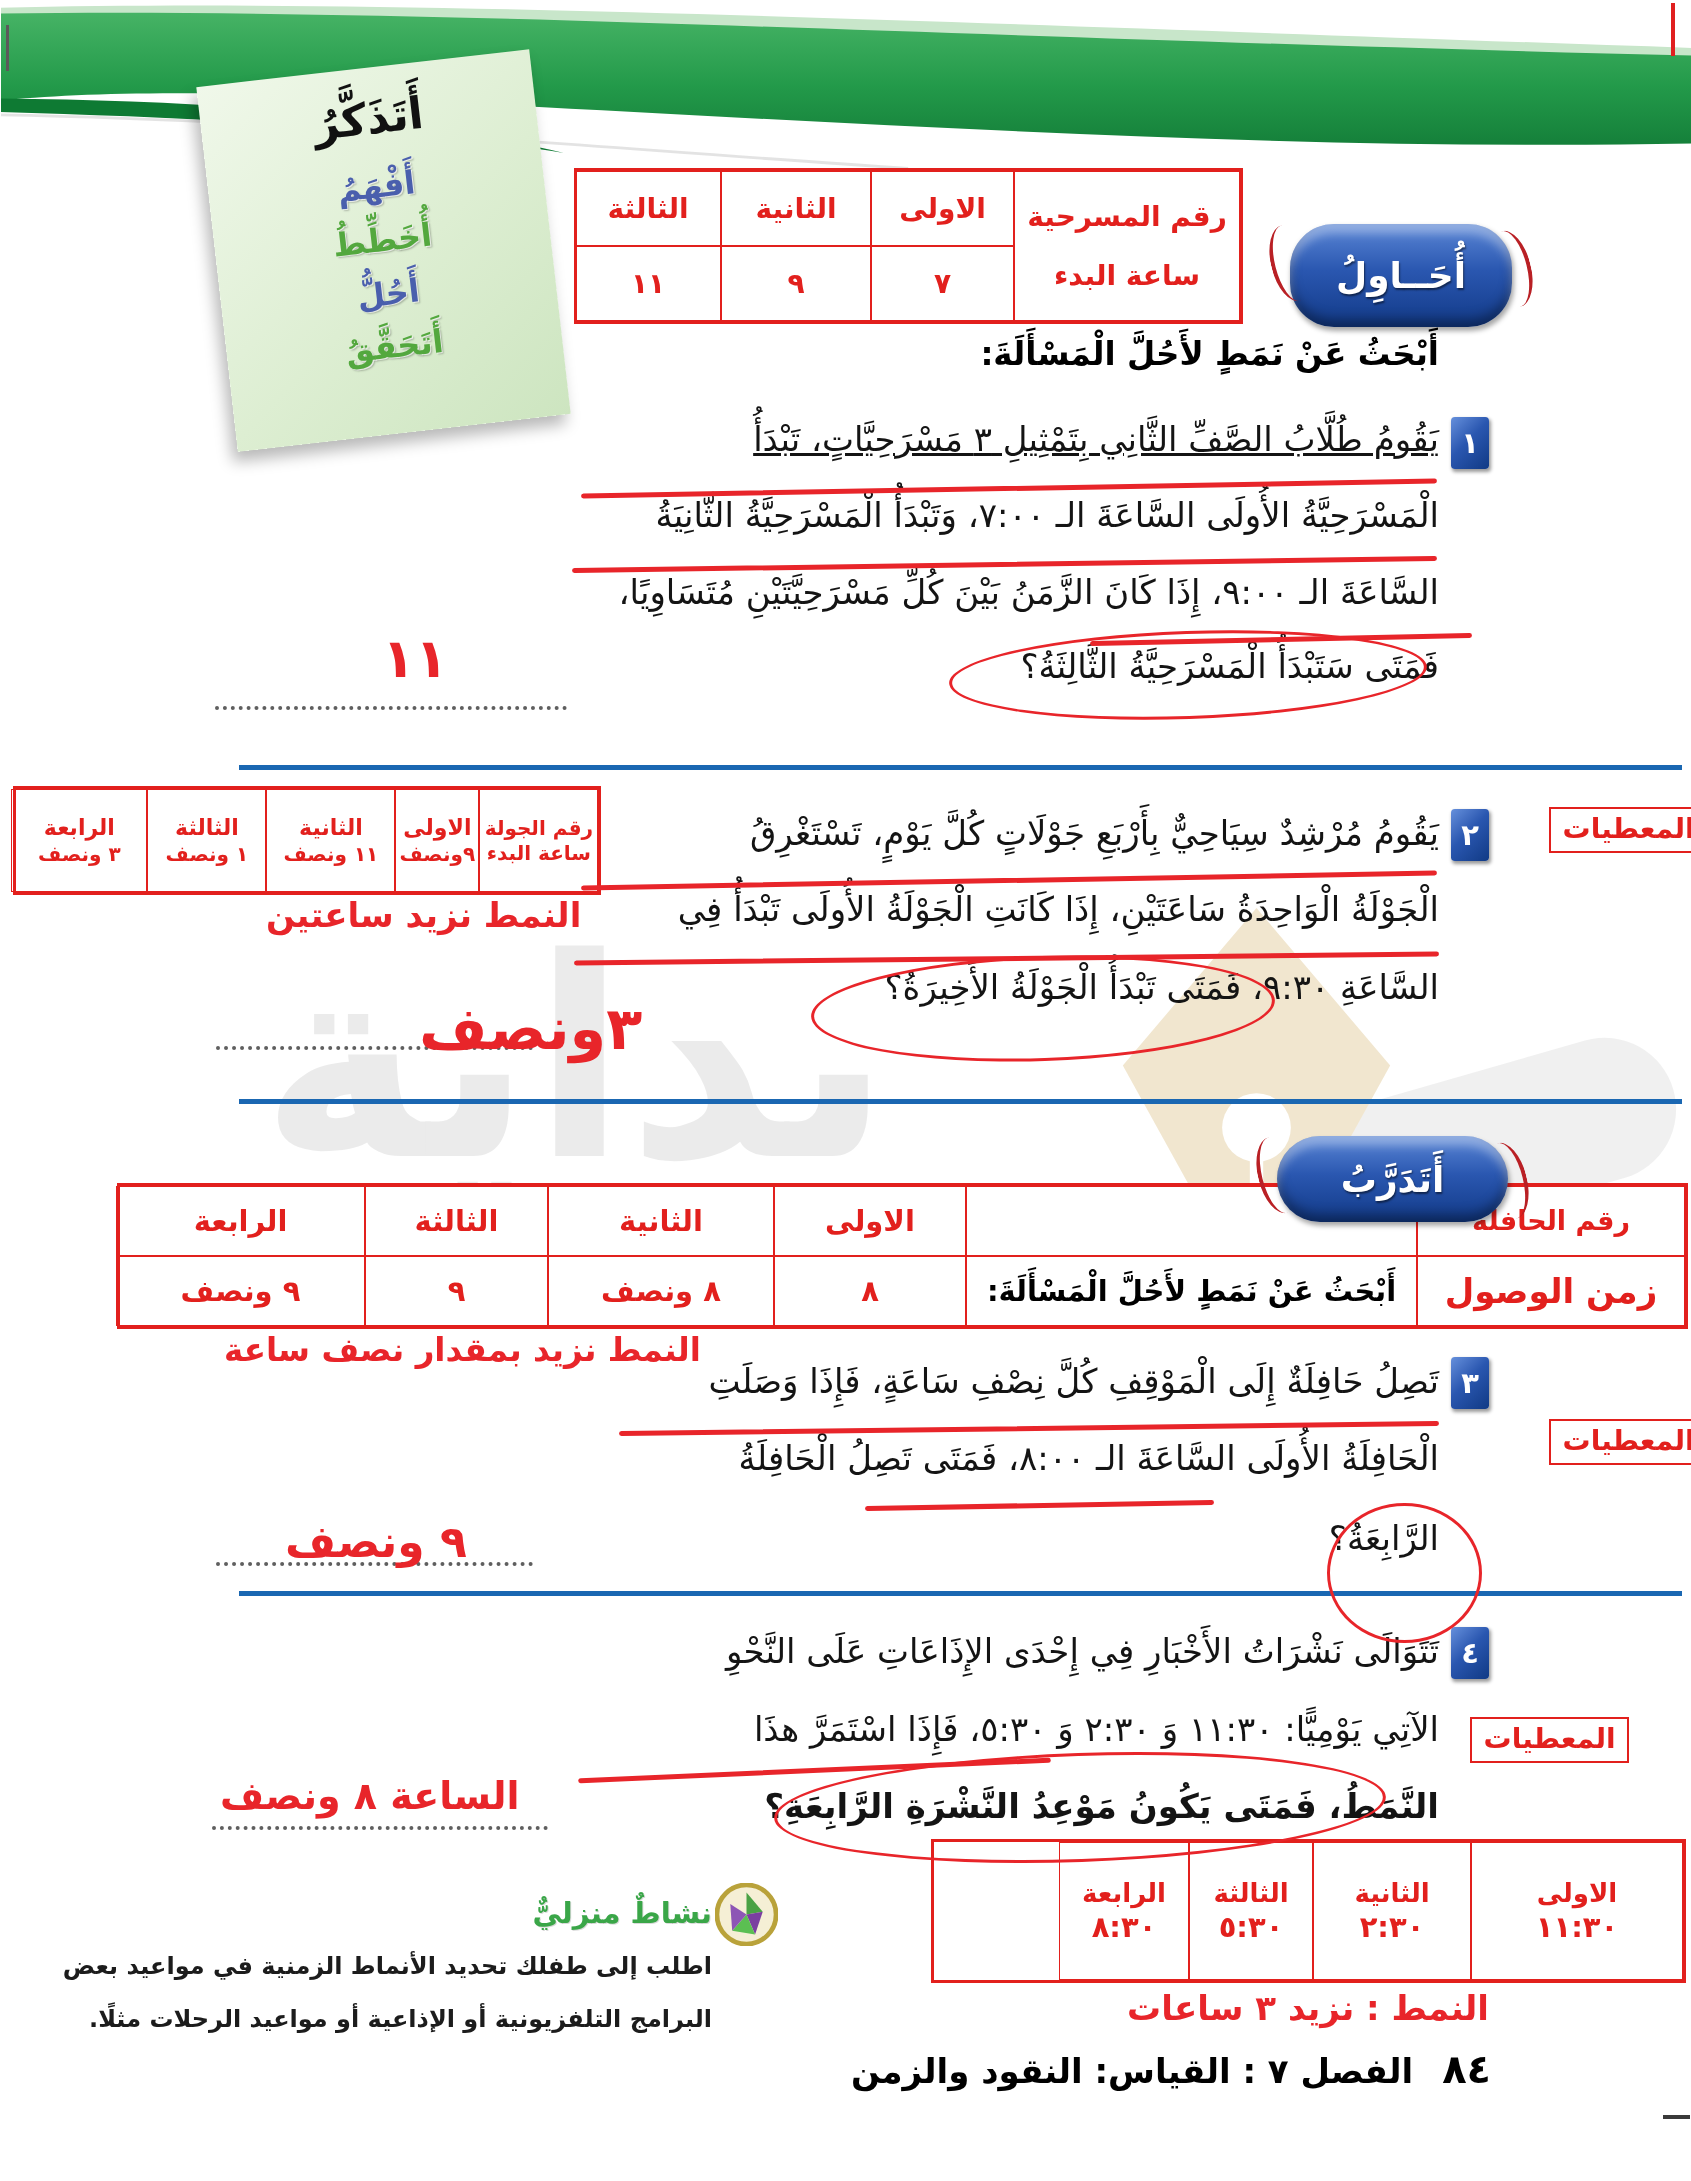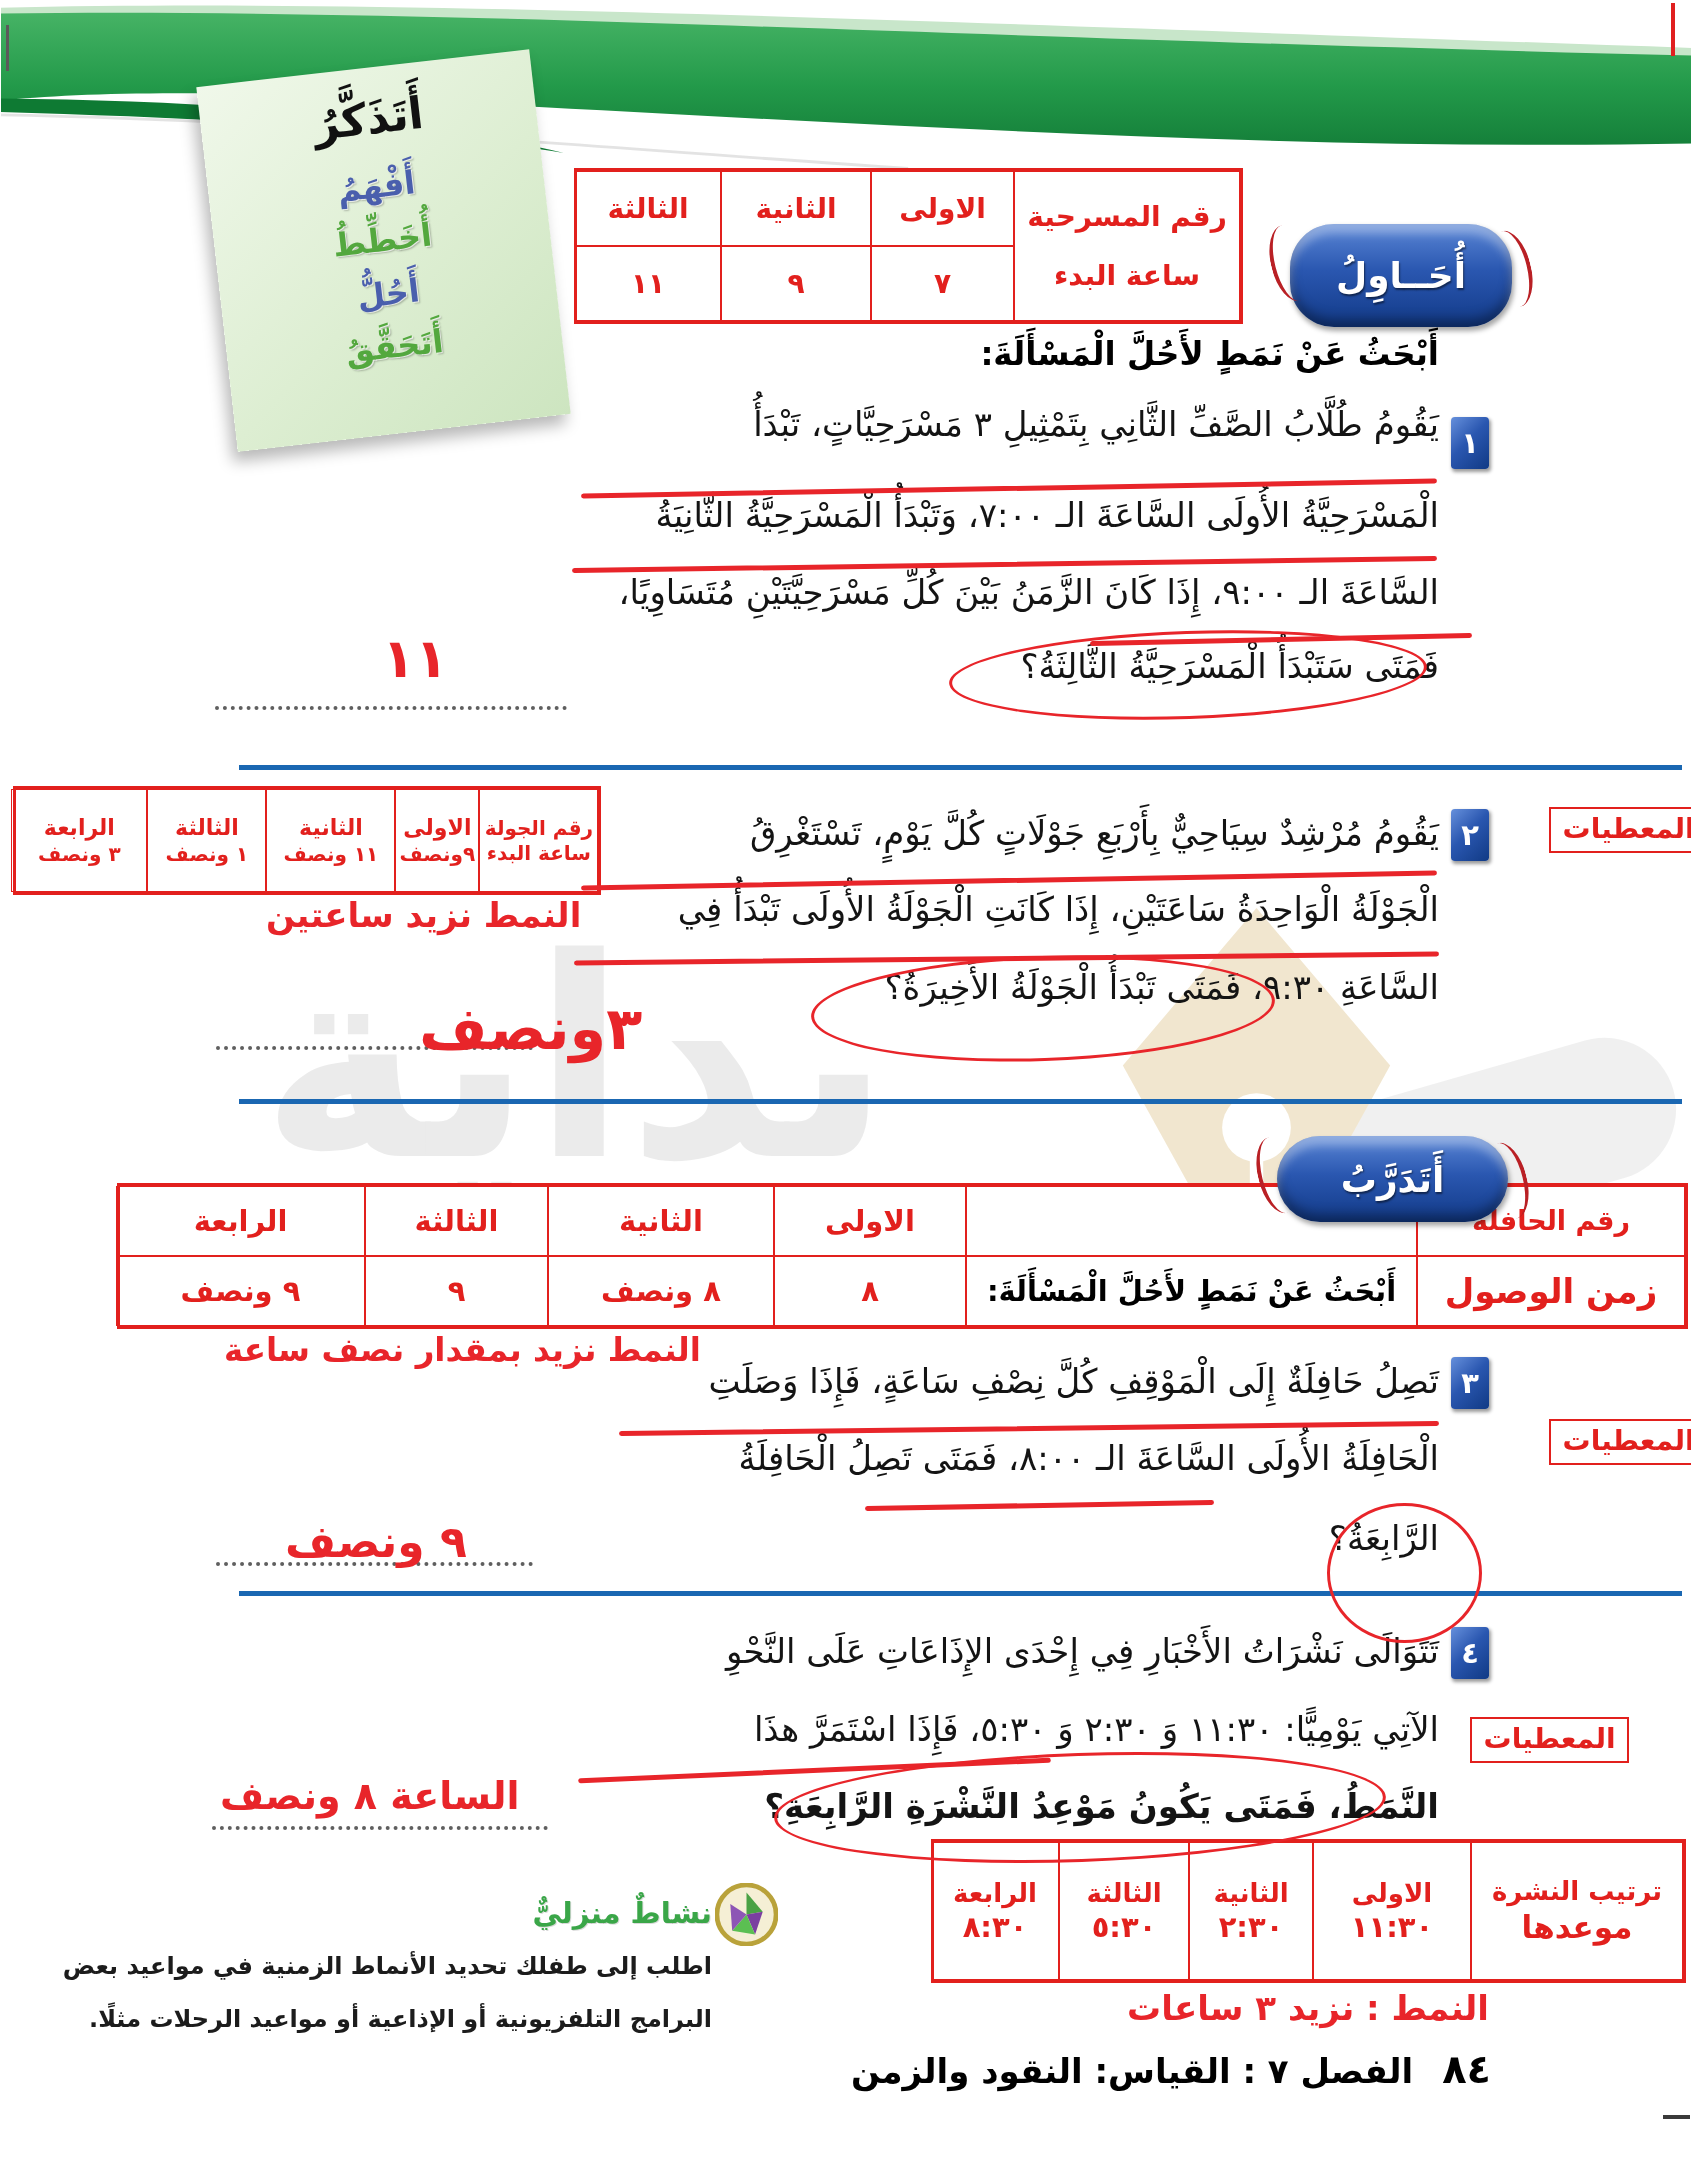--- a/index.html
+++ b/index.html
@@ -114,21 +114,21 @@
 
 <div class="abs badge" style="left:1290px;top:224px;">
   <div class="curl curl-l"></div>
   <span>أُحَــاوِلُ</span>
   <div class="curl curl-r"></div>
 </div>
 
 <div class="instr" style="top:335px;">أَبْحَثُ عَنْ نَمَطٍ لأَحُلَّ الْمَسْأَلَةَ:</div>
 
 <div class="pnum" style="left:1451px;top:417px;">١</div>
-<div class="pline" style="top:404px;">يَقُومُ طُلَّابُ الصَّفِّ الثَّانِي بِتَمْثِيلِ ٣ مَسْرَحِيَّاتٍ، تَبْدَأُ</div>
+<div class="pline" style="top:419px;text-decoration:underline;">يَقُومُ طُلَّابُ الصَّفِّ الثَّانِي بِتَمْثِيلِ ٣ مَسْرَحِيَّاتٍ، تَبْدَأُ</div>
 <div class="pline" style="top:495px;">الْمَسْرَحِيَّةُ الأُولَى السَّاعَةَ الـ ٧:٠٠، وَتَبْدَأُ الْمَسْرَحِيَّةُ الثَّانِيَةُ</div>
 <div class="pline" style="top:572px;">السَّاعَةَ الـ ٩:٠٠، إِذَا كَانَ الزَّمَنُ بَيْنَ كُلِّ مَسْرَحِيَّتَيْنِ مُتَسَاوِيًا،</div>
 <div class="pline" style="top:646px;">فَمَتَى سَتَبْدَأُ الْمَسْرَحِيَّةُ الثَّالِثَةُ؟</div>
 <div class="redline" style="left:581px;top:486px;width:856px;transform:rotate(-1deg);"></div>
 <div class="redline" style="left:572px;top:562px;width:865px;transform:rotate(-0.8deg);"></div>
 <div class="redline" style="left:1090px;top:637px;width:382px;transform:rotate(-1.2deg);"></div>
 <div class="oval" style="left:949px;top:631px;width:478px;height:88px;transform:rotate(-2deg);"></div>
 <div class="hand" style="left:382px;top:627px;font-size:54px;letter-spacing:9.6px;">١١</div>
 <div class="dots" style="left:215px;top:664px;width:352px;height:46px;"></div>
 
@@ -211,24 +211,20 @@
 <div class="pline" style="top:1709px;">الآتِي يَوْمِيًّا: ١١:٣٠ وَ ٢:٣٠ وَ ٥:٣٠، فَإِذَا اسْتَمَرَّ هذَا</div>
 <div class="pline" style="top:1786px;font-weight:bold;">النَّمَطُ، فَمَتَى يَكُونُ مَوْعِدُ النَّشْرَةِ الرَّابِعَةِ؟</div>
 <div class="givens" style="left:1470px;top:1717px;">المعطيات</div>
 <div class="redline" style="left:578px;top:1768px;width:473px;transform:rotate(-2.5deg);"></div>
 <div class="oval" style="left:774px;top:1753px;width:612px;height:109px;transform:rotate(-2deg);"></div>
 <div class="hand" style="left:220px;top:1774px;font-size:38px;">الساعة ٨ ونصف</div>
 <div class="dots" style="left:212px;top:1784px;width:336px;height:46px;"></div>
 
 <div class="abs rtable" style="left:931px;top:1839px;width:755px;grid-template-columns:212px 158px 124px 130px 128px;grid-template-rows:138px;font-size:26px;">
   <div>
-    <span>ترتيب النشرة</span>
-    <span style="font-size:31px;">موعدها</span>
-  </div>
-  <div>
       <span>الاولى</span>
       <span style="font-size:29px;">١١:٣٠</span>
     </div>
   <div>
       <span>الثانية</span>
       <span style="font-size:29px;">٢:٣٠</span>
     </div>
   <div>
       <span>الثالثة</span>
       <span style="font-size:29px;">٥:٣٠</span>

